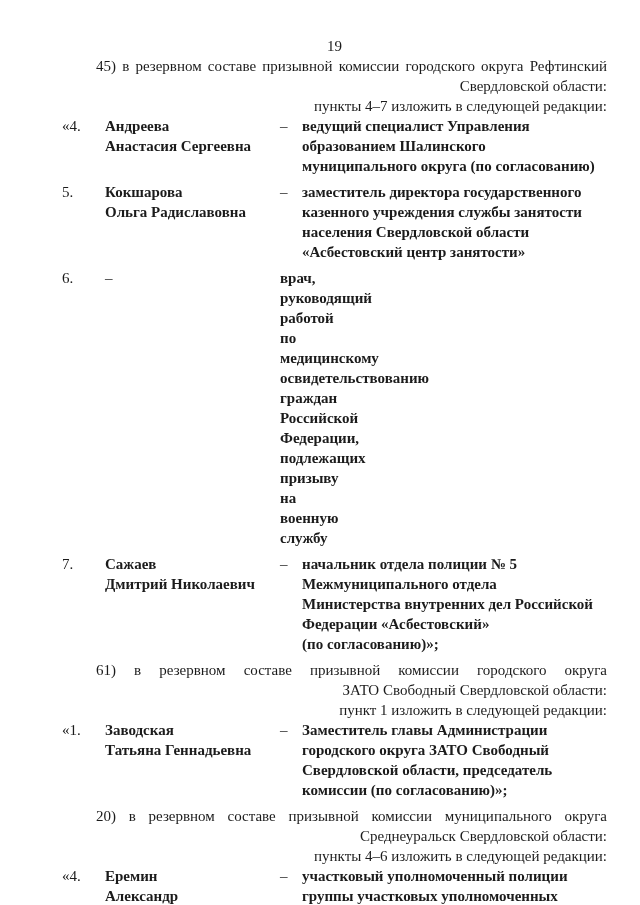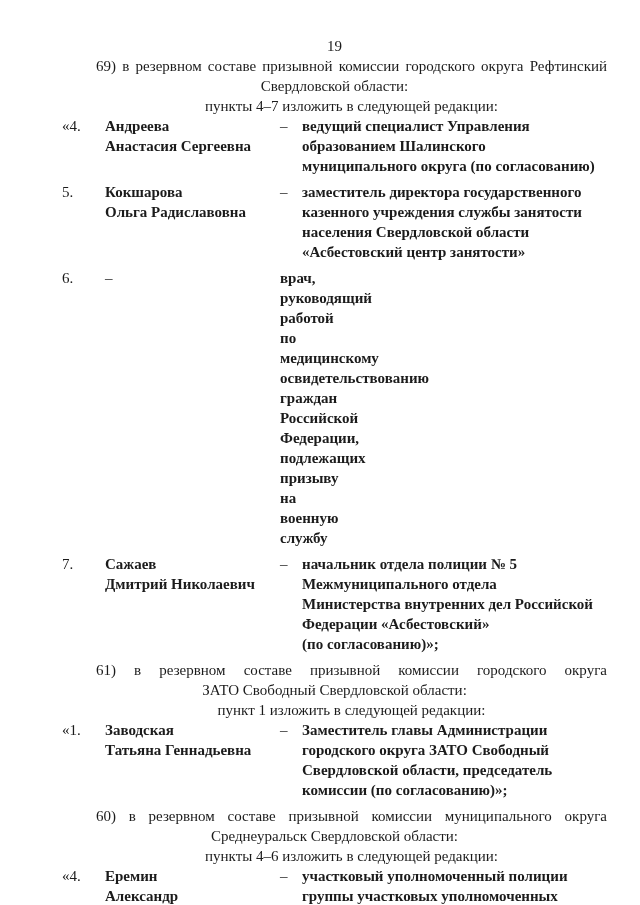--- a/index.html
+++ b/index.html
@@ -13,21 +13,21 @@
     font-size: 15px;
     line-height: 20px;
     padding: 36px 33px 0 62px;
     overflow: hidden;
   }
   .page-number {
     text-align: center;
     margin-bottom: 0;
   }
   .para { margin: 0; }
-  .line { text-align: center; }
+  .line { text-align: right; }
   .line-just {
     text-align: justify;
     text-align-last: justify;
   }
   .findent { text-indent: 34px; }
   .member-row {
     display: grid;
     grid-template-columns: 43px 175px 22px 1fr;
     margin-bottom: 6px;
   }
@@ -37,21 +37,21 @@
     font-weight: bold;
   }
   .member-row .num { white-space: nowrap; }
 </style>
 </head>
 <body>
 
 <div class="page-number">19</div>
 
 <div class="para">
-  <div class="line-just findent">69) в резервном составе призывной комиссии городского округа Рефтинский</div>
+  <div class="line-just findent">45) в резервном составе призывной комиссии городского округа Рефтинский</div>
   <div class="line">Свердловской области:</div>
   <div class="line findent">пункты 4–7 изложить в следующей редакции:</div>
 </div>
 
 <div>
   <div class="member-row">
     <div class="num">«4.</div>
     <div class="name">Андреева
 Анастасия Сергеевна</div>
     <div class="dash">–</div>
@@ -103,21 +103,21 @@
 Татьяна Геннадьевна</div>
     <div class="dash">–</div>
     <div class="pos">Заместитель главы Администрации
 городского округа ЗАТО Свободный
 Свердловской области, председатель
 комиссии (по согласованию)»;</div>
   </div>
 </div>
 
 <div class="para">
-  <div class="line-just findent">60) в резервном составе призывной комиссии муниципального округа</div>
+  <div class="line-just findent">20) в резервном составе призывной комиссии муниципального округа</div>
   <div class="line">Среднеуральск Свердловской области:</div>
   <div class="line findent">пункты 4–6 изложить в следующей редакции:</div>
 </div>
 
 <div>
   <div class="member-row">
     <div class="num">«4.</div>
     <div class="name">Еремин
 Александр Александрович</div>
     <div class="dash">–</div>

